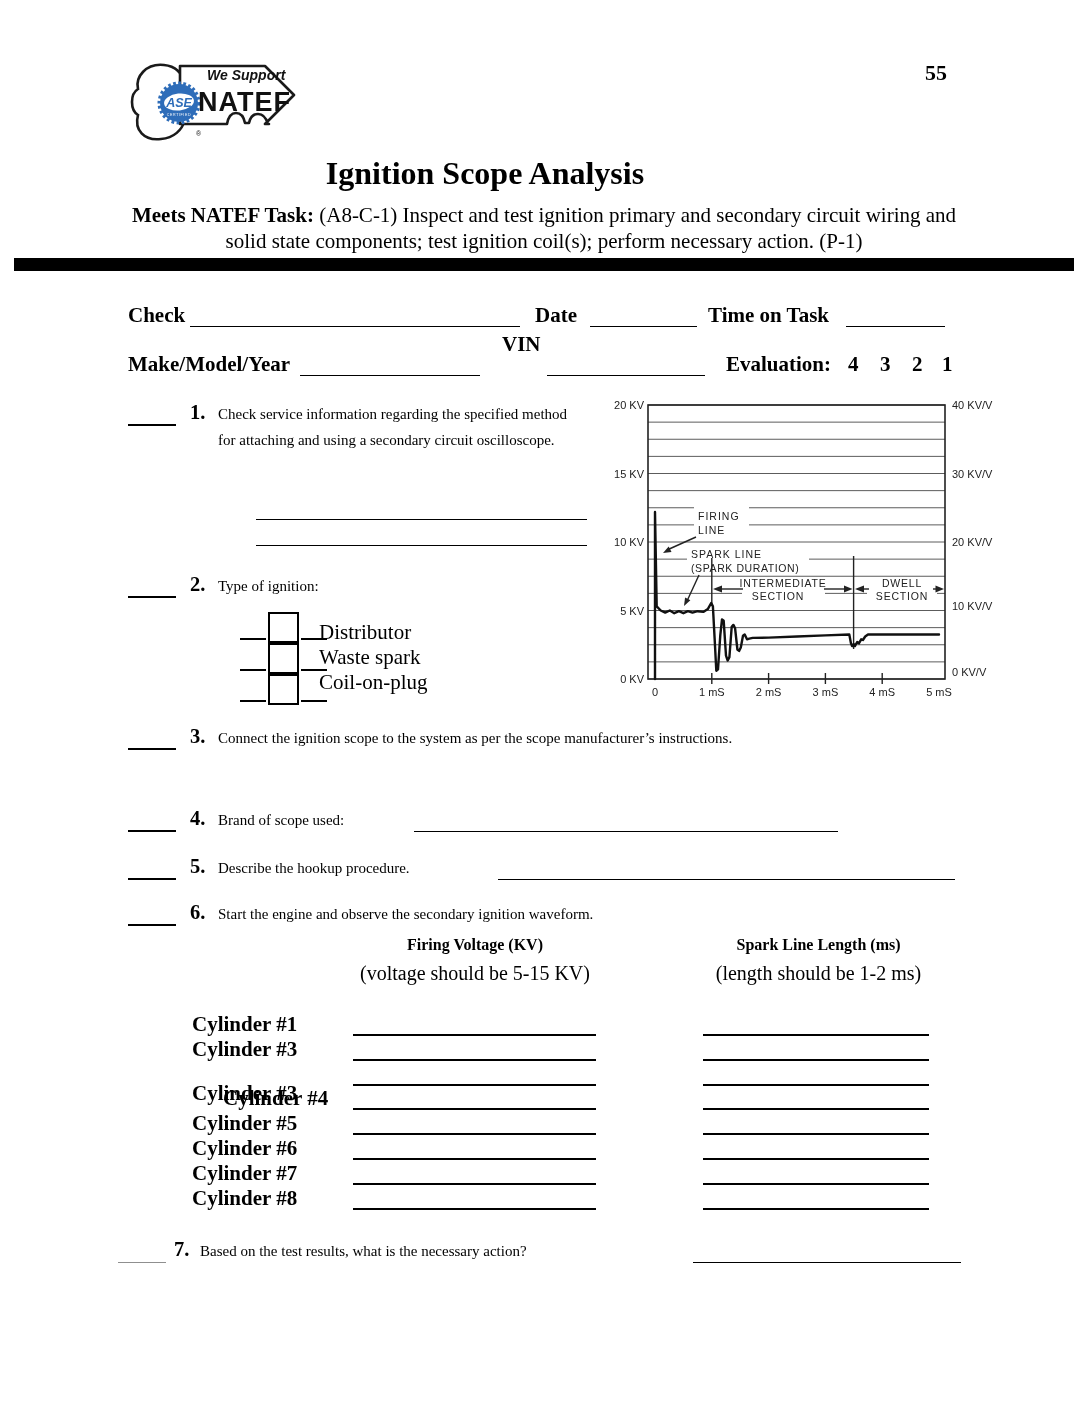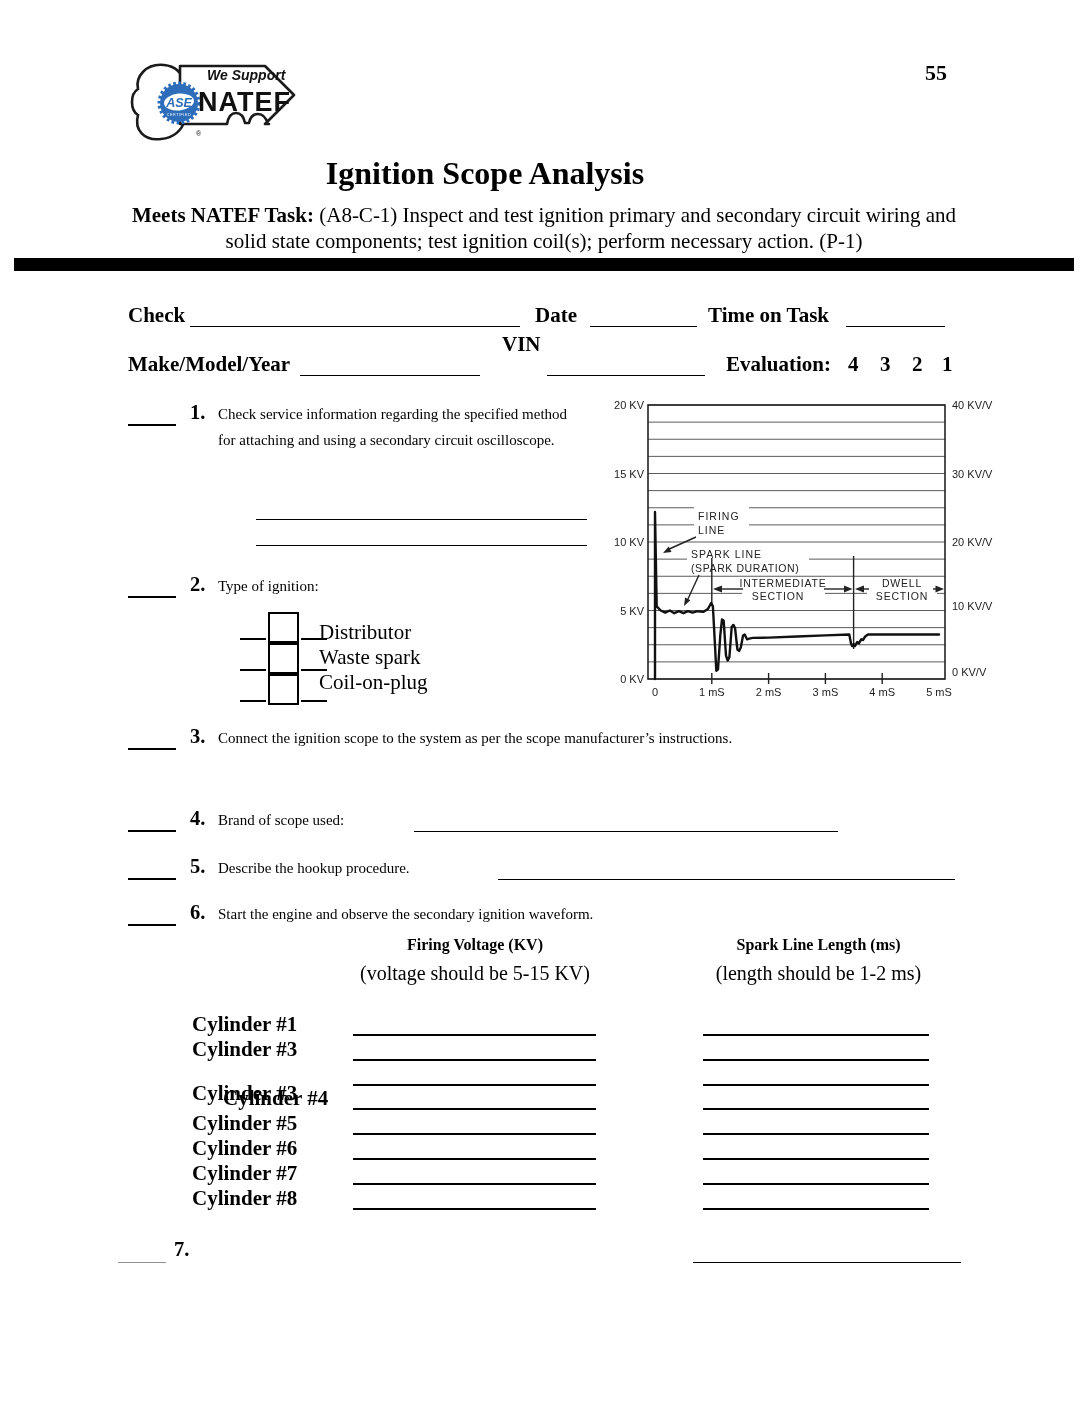--- a/index.html
+++ b/index.html
@@ -227,15 +227,16 @@
   <div class="blank thick" style="left:703px;top:1059px;width:226px;"></div>
   <div class="blank thick" style="left:703px;top:1084px;width:226px;"></div>
   <div class="blank thick" style="left:703px;top:1108px;width:226px;"></div>
   <div class="blank thick" style="left:703px;top:1133px;width:226px;"></div>
   <div class="blank thick" style="left:703px;top:1158px;width:226px;"></div>
   <div class="blank thick" style="left:703px;top:1183px;width:226px;"></div>
   <div class="blank thick" style="left:703px;top:1208px;width:226px;"></div>
 
   <div class="blank gray" style="left:118px;top:1262px;width:48px;"></div>
   <div class="item-num" style="left:174px;top:1238px;">7.</div>
+  <div class="item-text" style="left:200px;top:1238px;">Based on the test results, what is the necessary action?</div>
   <div class="blank" style="left:693px;top:1262px;width:268px;"></div>
 
 </div>
 
 </body></html>

